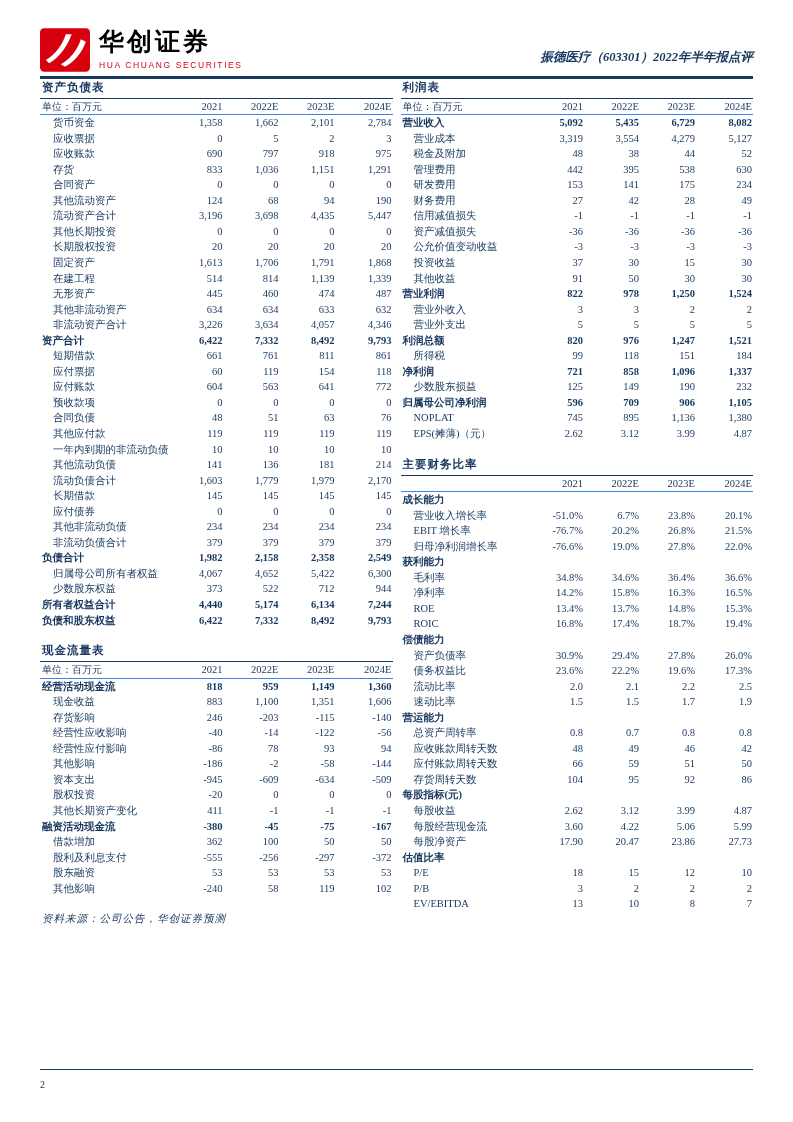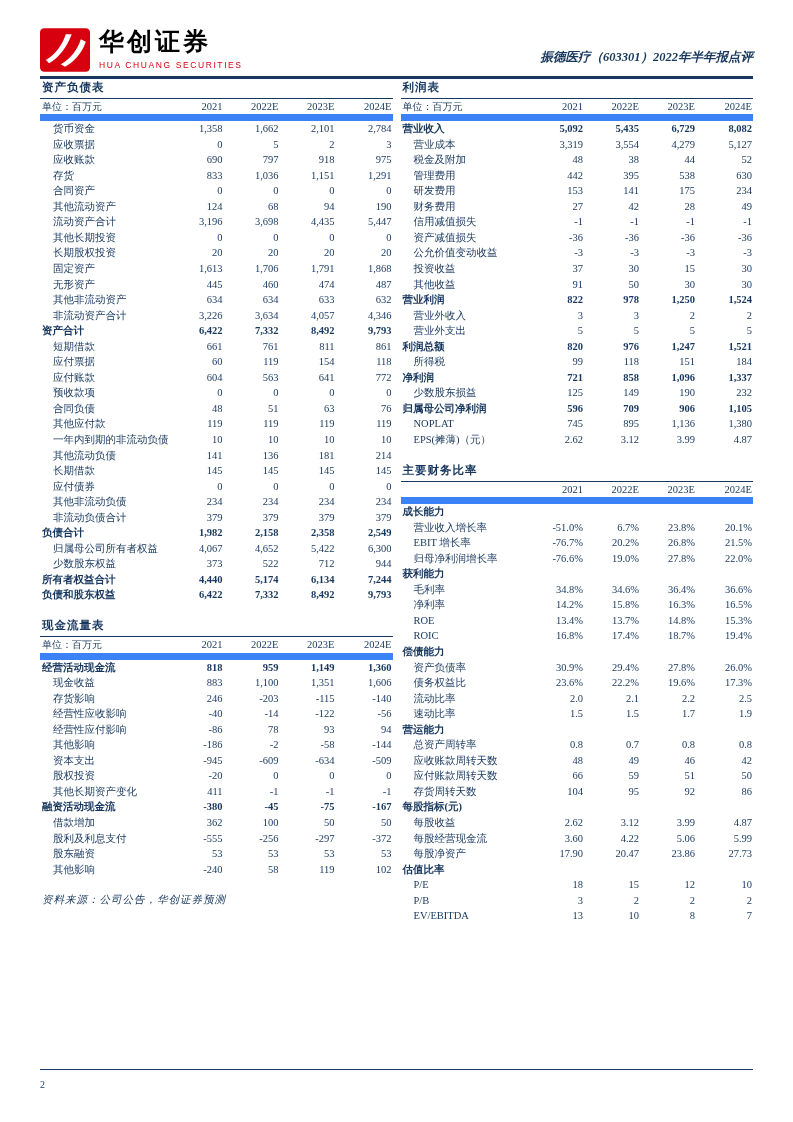--- a/index.html
+++ b/index.html
@@ -22,21 +22,21 @@
   .hdr-rule { height:2.5px; background:#17375E; margin-top:4px; }
 
   .appendix-title { font-weight:bold; font-style:italic; font-size:13.5px; margin:16px 0 10px 2px; letter-spacing:1px; }
 
   .columns { display:flex; gap:8px; }
   .col { flex:1; min-width:0; }
 
   section.tbl { margin-bottom:14px; }
   .tbl-title { font-weight:bold; font-size:11.5px; border-bottom:1.5px solid #17375E; padding:1px 2px 3px 2px; letter-spacing:1px; }
   .tbl-row { display:grid; grid-template-columns:1fr 56px 56px 56px 57px; line-height:15.55px; font-size:10.5px; }
-  .tbl-head { border-bottom:7px solid #3b82f6; }
+  .tbl-head { border-bottom:1px solid #3b82f6; }
   .tbl-head .lbl { font-size:10px; }
   .val { text-align:right; padding-right:1px; font-variant-numeric:tabular-nums; }
   .lbl { padding-left:2px; white-space:nowrap; overflow:hidden; }
   .detail .lbl { padding-left:13px; }
   .bold { font-weight:bold; }
   .section { font-weight:bold; }
 
   .source-note { font-style:italic; font-size:10.5px; margin-top:16px; padding-left:2px; letter-spacing:1px; }
 
   footer { position:absolute; left:40px; right:40px; bottom:32px; }
@@ -140,20 +140,27 @@
             <span class="val">20</span>
           </div>
           <div class="tbl-row detail">
             <span class="lbl">固定资产</span>
             <span class="val">1,613</span>
             <span class="val">1,706</span>
             <span class="val">1,791</span>
             <span class="val">1,868</span>
           </div>
           <div class="tbl-row detail">
+            <span class="lbl">在建工程</span>
+            <span class="val">514</span>
+            <span class="val">814</span>
+            <span class="val">1,139</span>
+            <span class="val">1,339</span>
+          </div>
+          <div class="tbl-row detail">
             <span class="lbl">无形资产</span>
             <span class="val">445</span>
             <span class="val">460</span>
             <span class="val">474</span>
             <span class="val">487</span>
           </div>
           <div class="tbl-row detail">
             <span class="lbl">其他非流动资产</span>
             <span class="val">634</span>
             <span class="val">634</span>
@@ -222,20 +229,27 @@
             <span class="val">10</span>
             <span class="val">10</span>
             <span class="val">10</span>
           </div>
           <div class="tbl-row detail">
             <span class="lbl">其他流动负债</span>
             <span class="val">141</span>
             <span class="val">136</span>
             <span class="val">181</span>
             <span class="val">214</span>
+          </div>
+          <div class="tbl-row detail">
+            <span class="lbl">流动负债合计</span>
+            <span class="val">1,603</span>
+            <span class="val">1,779</span>
+            <span class="val">1,979</span>
+            <span class="val">2,170</span>
           </div>
           <div class="tbl-row detail">
             <span class="lbl">长期借款</span>
             <span class="val">145</span>
             <span class="val">145</span>
             <span class="val">145</span>
             <span class="val">145</span>
           </div>
           <div class="tbl-row detail">
             <span class="lbl">应付债券</span>

